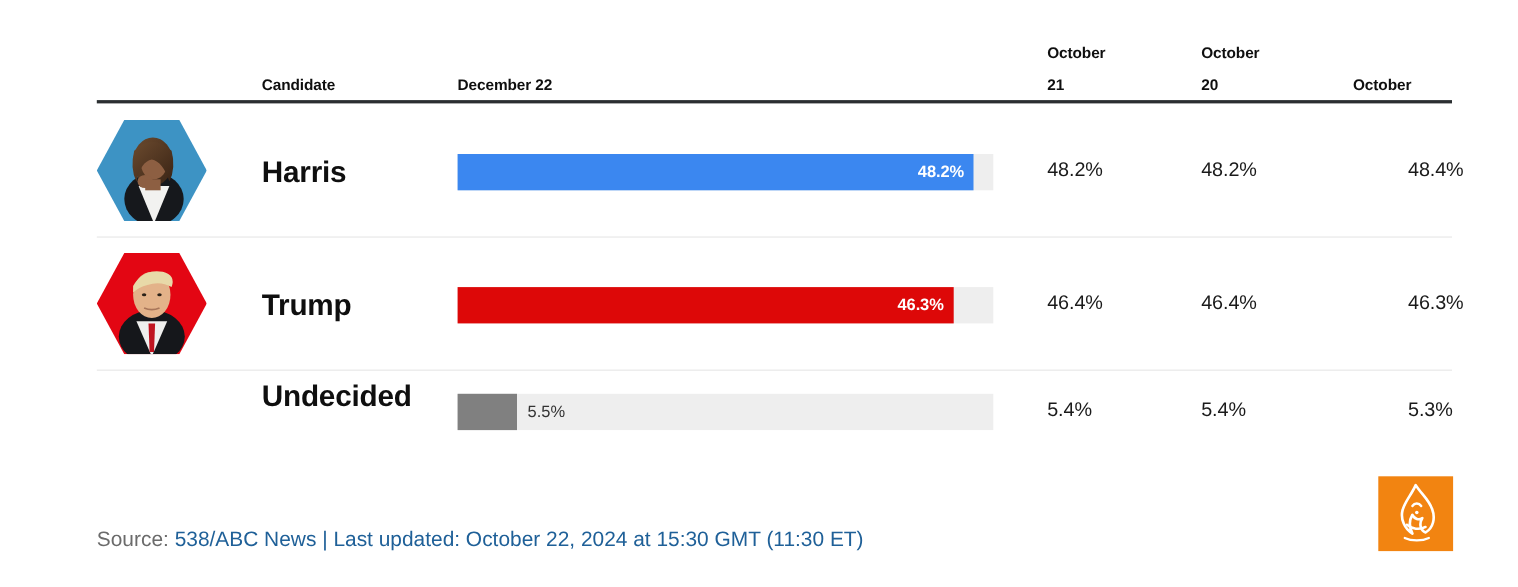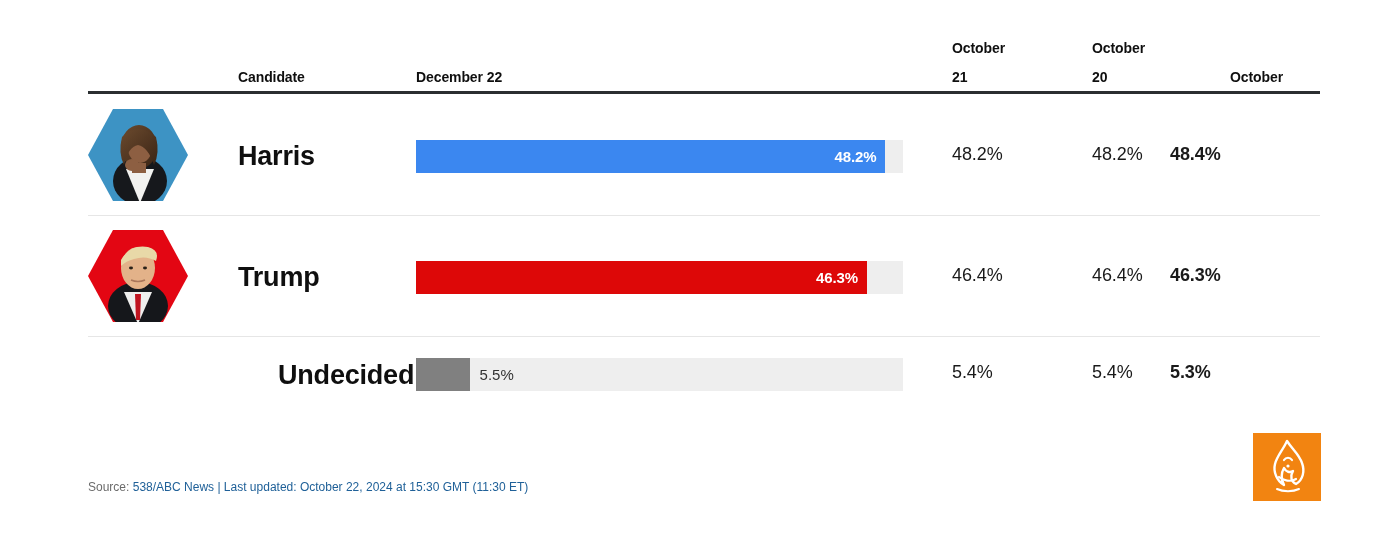--- a/index.html
+++ b/index.html
@@ -92,21 +92,21 @@
     position: absolute;
     left: 150px;
     font-size: 27px;
     font-weight: bold;
     color: #0f0f0f;
     letter-spacing: -0.2px;
     white-space: nowrap;
   }
   .row-harris .cand-name,
   .row-trump  .cand-name { top: 46px; }
-  .row-undecided .cand-name { top: 23px; margin-left: 40px; }
+  .row-undecided .cand-name { top: 8px; }
 
   
   .bar-track {
     position: absolute;
     left: 328px;
     width: 487px;
     height: 33px;
     background: #eeeeee;
   }
   .row-harris .bar-track,
@@ -150,28 +150,28 @@
     font-size: 18px;
     color: #1a1a1a;
     letter-spacing: -0.1px;
     white-space: nowrap;
   }
   .row-harris .val,
   .row-trump  .val { top: 49px; }
   .row-undecided .val { top: 25px; }
   .val-0 { left: 864px; }
   .val-1 { left: 1004px; }
-  .val-2 { left: 1082px; font-weight: bold; }
+  .val-2 { left: 1192px; }
 
   
   .footer {
     position: absolute;
     left: 88px;
     top: 480px;
-    font-size: 12px;
+    font-size: 19px;
     color: #6b6b6b;
     white-space: nowrap;
   }
   .footer .src-label { color: #6b6b6b; }
   .footer .src-link {
     color: #1f6098;
     text-decoration: none;
   }
 
   

